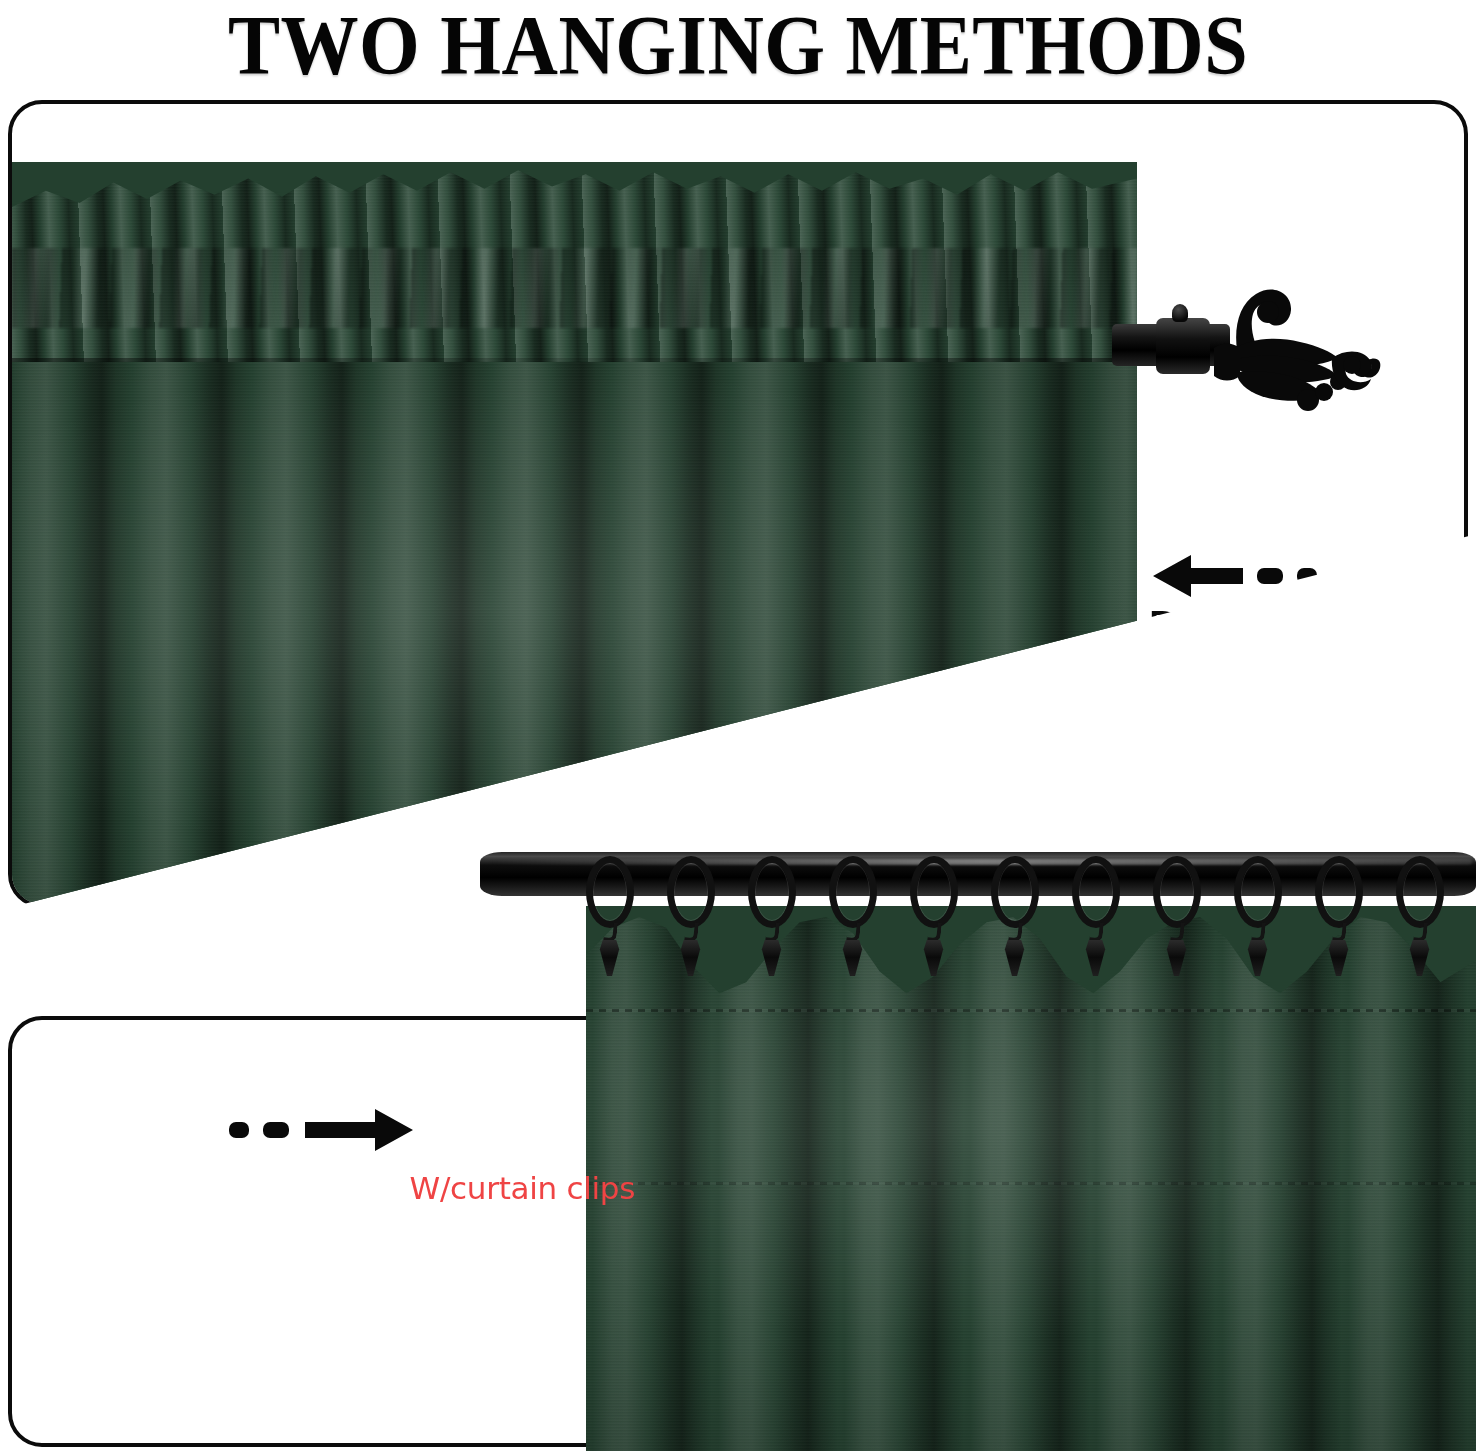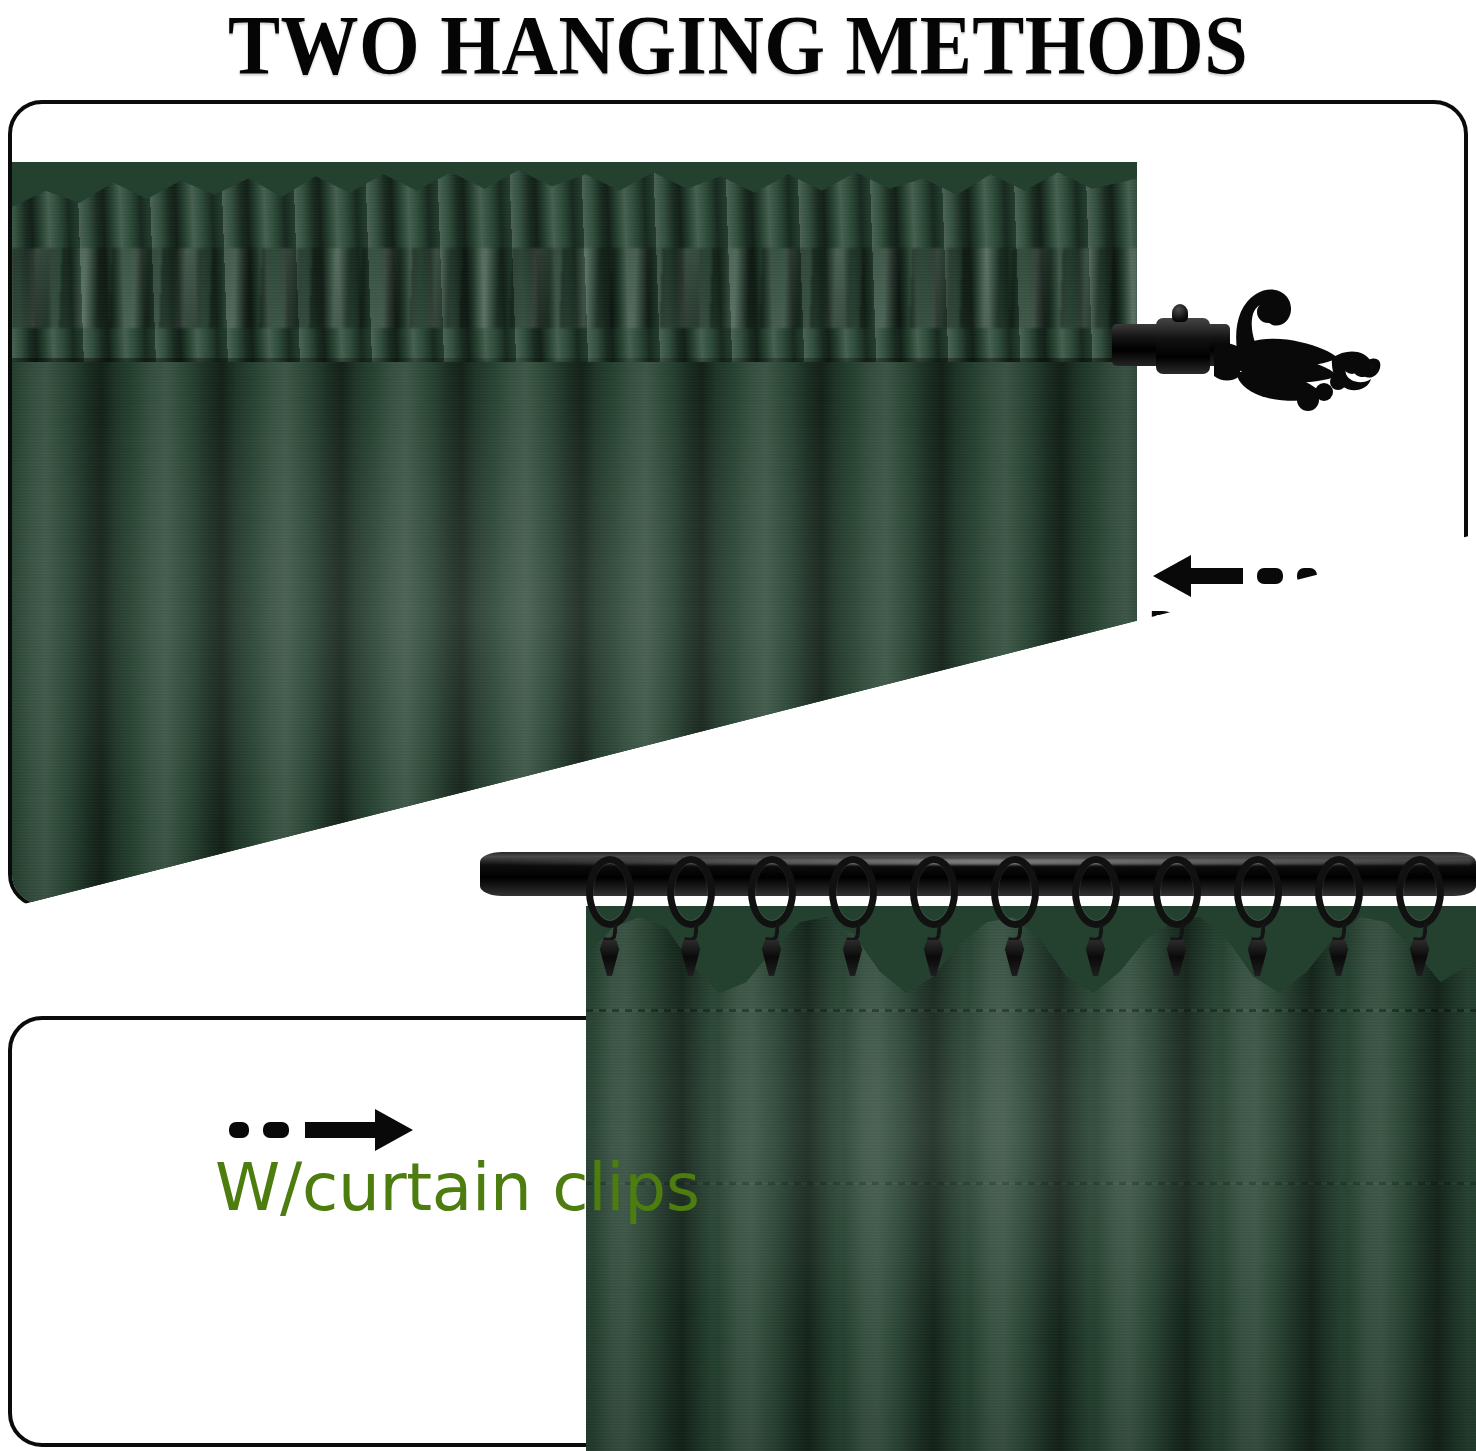--- a/index.html
+++ b/index.html
@@ -245,21 +245,21 @@
   }
   #stitch-1{top:103px;}
   #stitch-2{top:276px;opacity:0.55;}
 
   
   #label-clips{
     position:absolute;left:215px;top:1105px;width:420px;z-index:12;
   }
   #label-clips .arrow{display:block;height:54px;text-align:right;padding-right:52px;}
   #label-clips .txt{
-    display:block;font-size:66px;line-height:58px;color:#4d7c0f;
+    display:block;font-size:31px;line-height:58px;color:#ef4444;
     font-family:"DejaVu Sans", sans-serif;font-weight:400;
     letter-spacing:-0.3px;white-space:nowrap;text-align:right;
   }
   svg{display:block;}
 </style>
 </head>
 <body>
 
 <div id="title">TWO HANGING METHODS</div>
 

